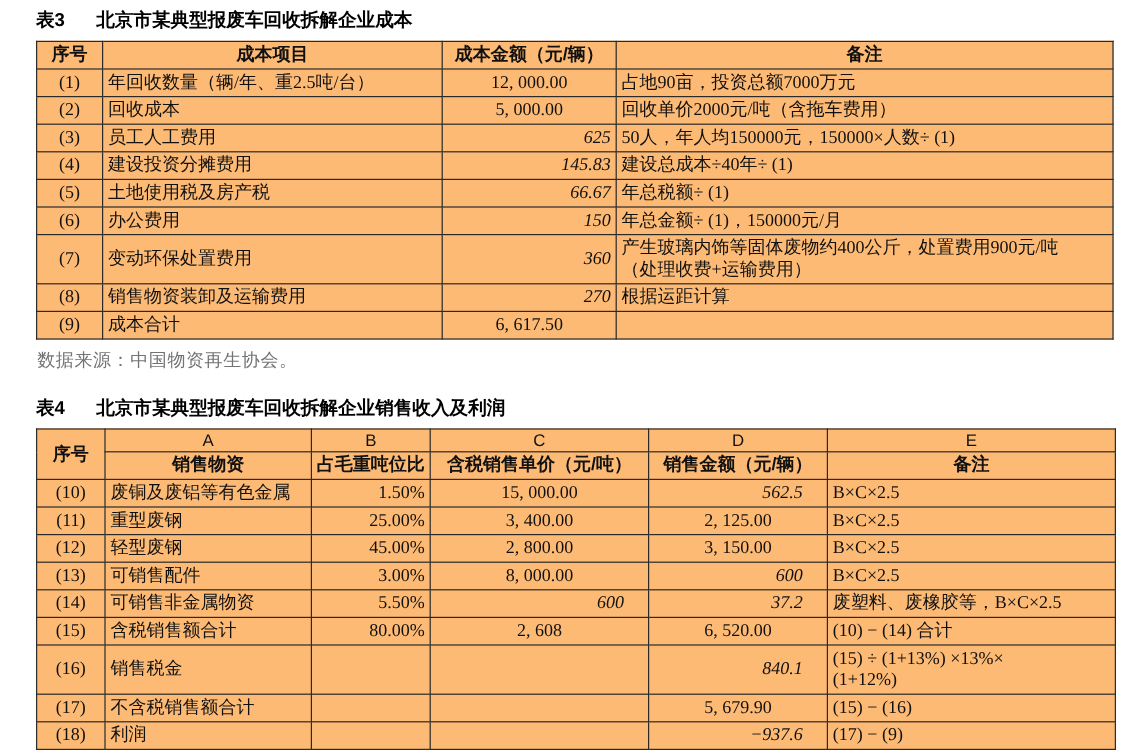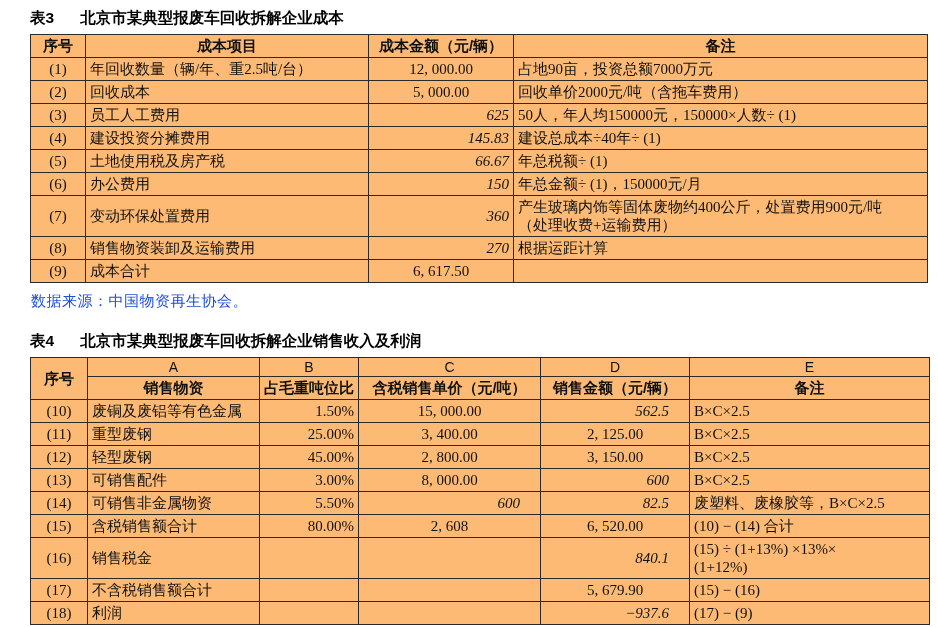--- a/index.html
+++ b/index.html
@@ -31,21 +31,21 @@
   .grid tr.letters th{font-weight:normal;font-size:14px;line-height:16px;padding:1px 4px;}
   .c-no{text-align:center;}
   .c-item{text-align:left;padding-left:7px;white-space:pre-wrap;}
   .c-note{text-align:left;padding-left:6px;white-space:pre-wrap;}
   .c-pct{text-align:right;}
   .num-right{text-align:right;padding-right:12px;font-style:italic;}
   .num-center{text-align:center;}
   .t4 td.num-right{padding-right:20px;}
   .source{
     font-size:15px;line-height:18px;letter-spacing:0.5px;
-    margin:9px 0 0 1px;color:#1d4ed8;
+    margin:9px 0 0 1px;color:#737373;
   }
   .table-gap{height:21px;}
 </style>
 </head>
 <body>
 
 <div class="page">
 
   <div class="tbl-caption">
     <span class="tlabel">表3</span><span>北京市某典型报废车回收拆解企业成本</span>
@@ -190,21 +190,21 @@
     <td class="c-pct">3.00%</td>
     <td class="num-center">8, 000.00</td>
     <td class="num-right">600</td>
     <td class="c-note">B×C×2.5</td>
   </tr>
         <tr>
     <td class="c-no">(14)</td>
     <td class="c-item">可销售非金属物资</td>
     <td class="c-pct">5.50%</td>
     <td class="num-right">600</td>
-    <td class="num-right">82.5</td>
+    <td class="num-right">37.2</td>
     <td class="c-note">废塑料、废橡胶等，B×C×2.5</td>
   </tr>
         <tr>
     <td class="c-no">(15)</td>
     <td class="c-item">含税销售额合计</td>
     <td class="c-pct">80.00%</td>
     <td class="num-center">2, 608</td>
     <td class="num-center">6, 520.00</td>
     <td class="c-note">(10) − (14) 合计</td>
   </tr>

